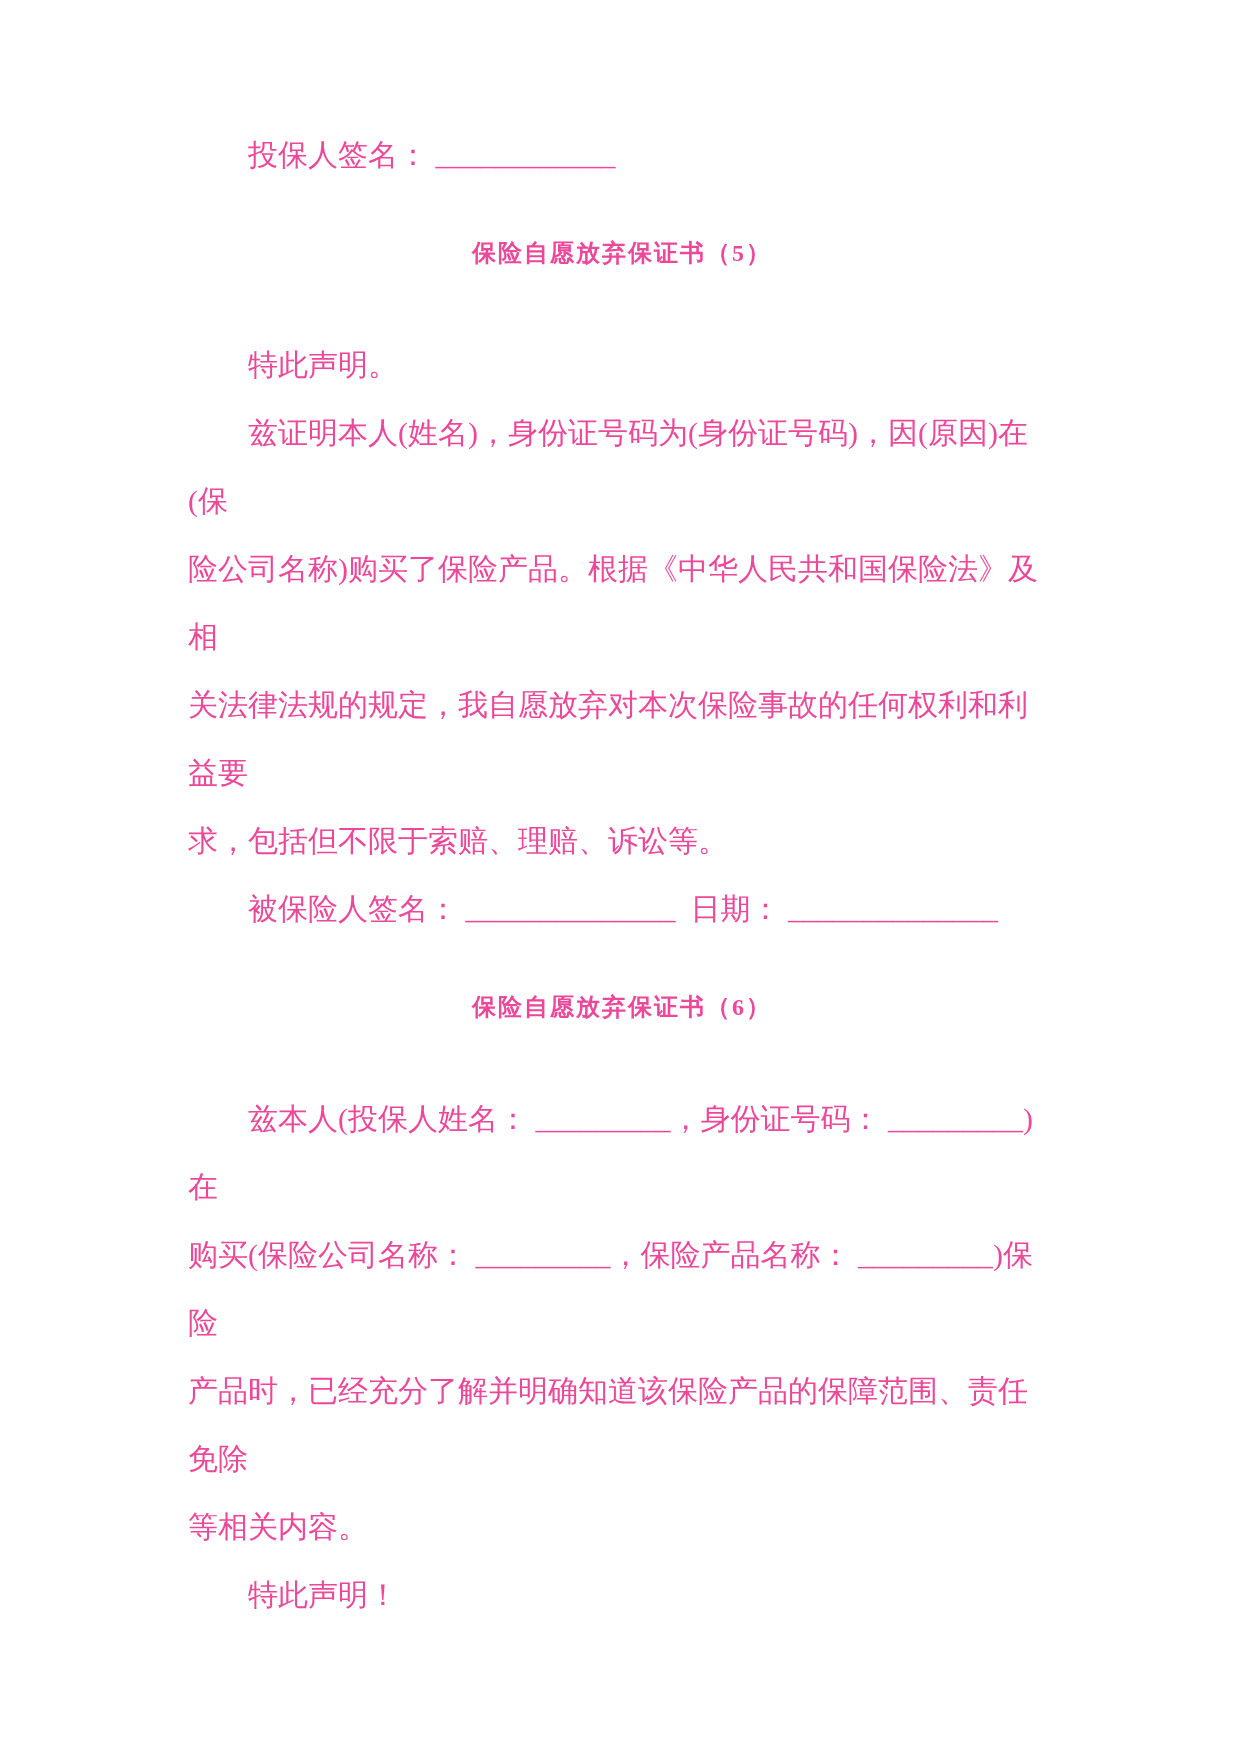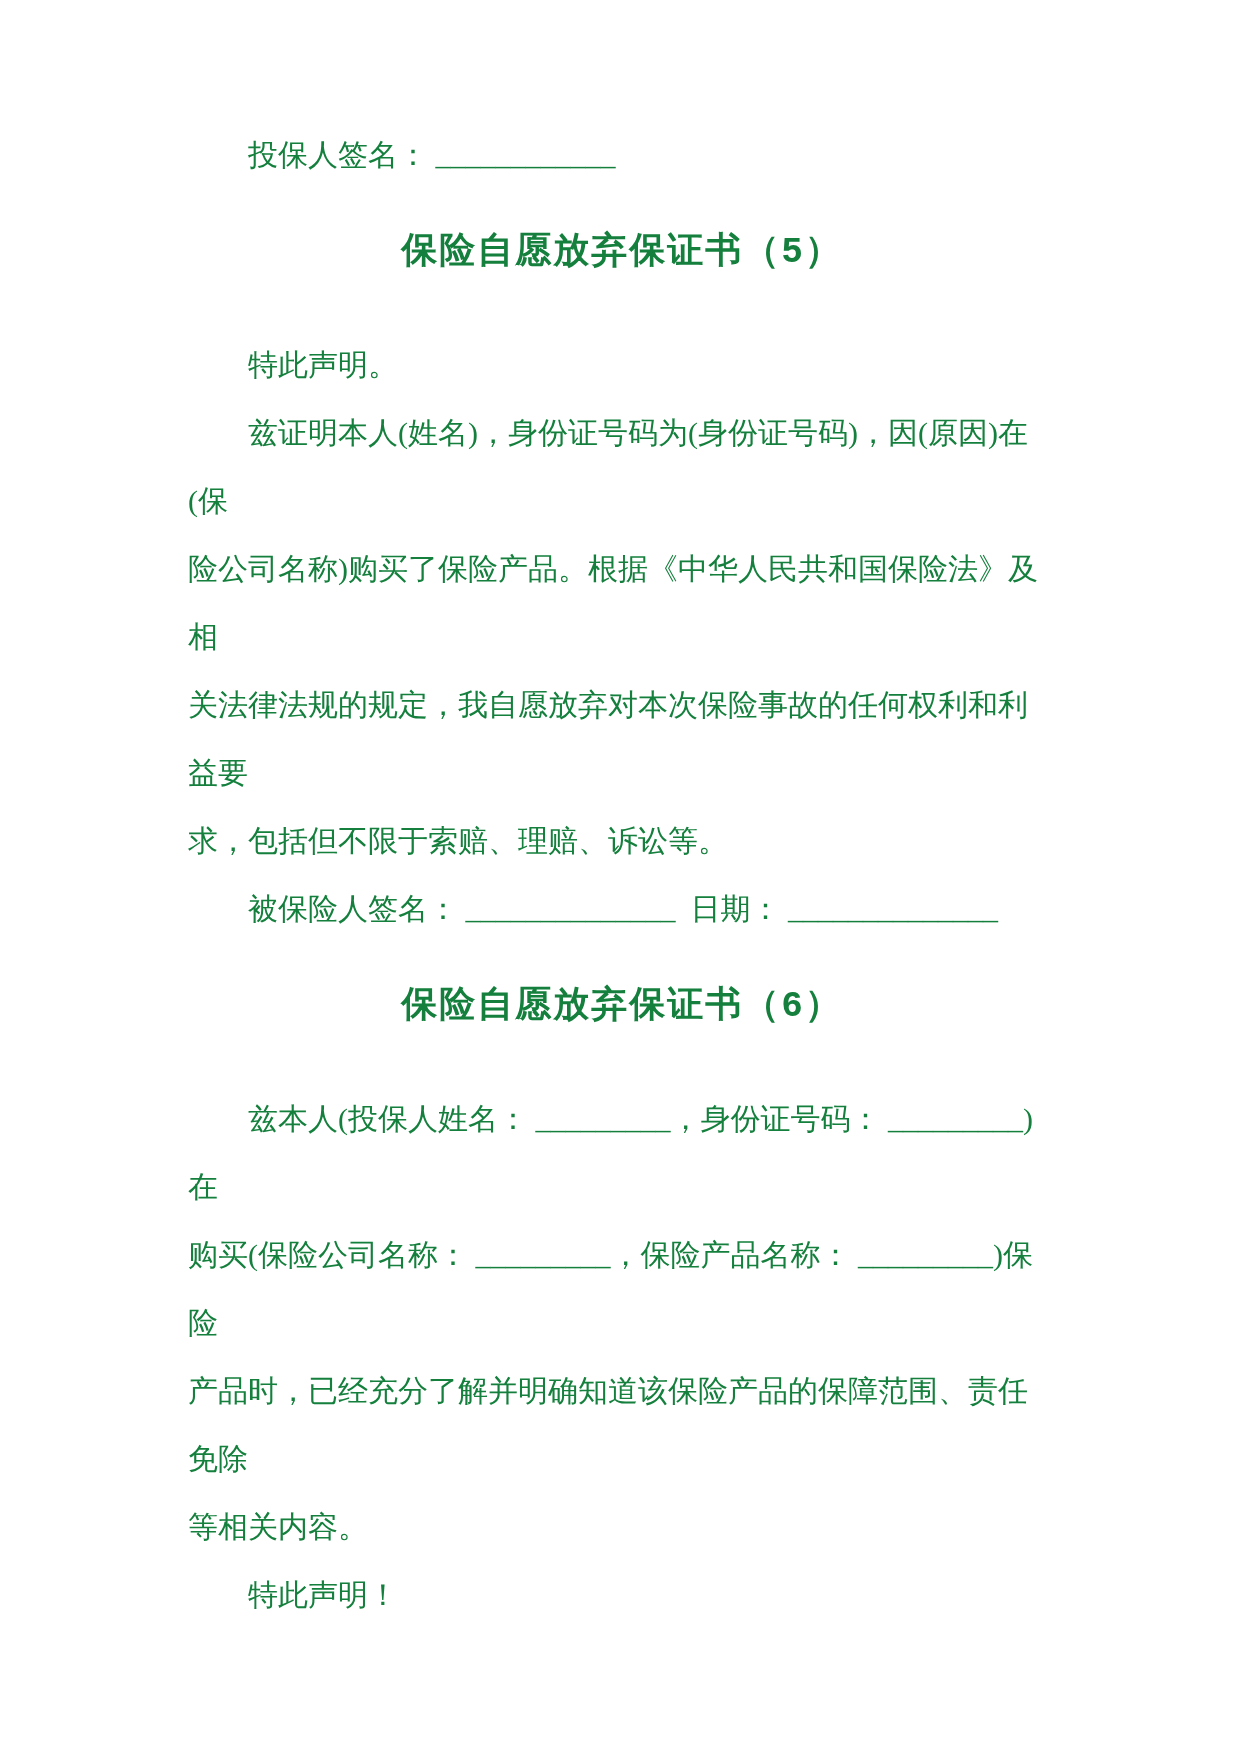--- a/index.html
+++ b/index.html
@@ -10,34 +10,34 @@
   .page {
     position: relative;
     width: 1241px;
     height: 1754px;
     background: #ffffff;
     box-sizing: border-box;
     padding: 121px 185px 0 188px;
     font-family: "Liberation Serif", "DejaVu Serif", serif;
     font-size: 30px;
     line-height: 68px;
-    color: #15803d;
+    color: #ec4899;
     overflow: hidden;
   }
   .page p {
     margin: 0;
     white-space: pre-wrap;
   }
   .indent {
     text-indent: 2em;
   }
   .doc-title {
-    font-family: Liberation Mono, monospace;
+    font-family: Liberation Serif, serif;
     font-weight: bold;
-    font-size: 36px;
+    font-size: 24px;
     line-height: 68px;
     text-align: center;
     letter-spacing: 2px;
     margin: 30px 0 44px !important;
     text-indent: 0;
     white-space: normal;
   }
 </style>
 </head>
 <body>

